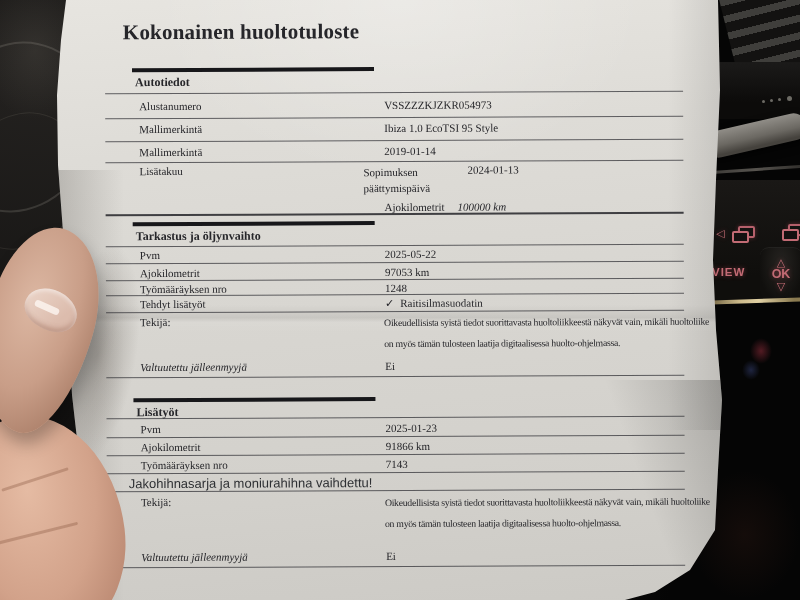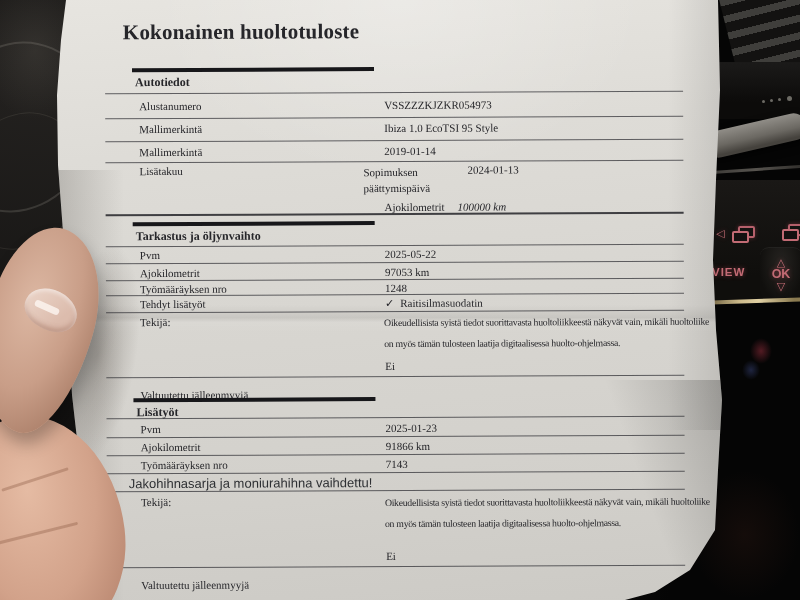--- a/index.html
+++ b/index.html
@@ -86,21 +86,21 @@
   .sechead{position:absolute;left:136px;font-size:12px;font-weight:bold;}
   .hline{position:absolute;left:106px;width:578px;height:1px;background:rgba(45,45,50,0.72);}
   .hline2{position:absolute;left:106px;width:578px;height:2px;background:rgba(35,35,40,0.85);}
   .row{position:absolute;left:0;width:720px;height:16px;font-size:11px;}
   .lbl{position:absolute;left:140px;white-space:nowrap;}
   .val{position:absolute;left:385px;white-space:nowrap;}
   .sublbl{position:absolute;left:364px;width:92px;line-height:16px;}
   .subval{position:absolute;left:468px;}
   .legal{position:absolute;left:384px;width:335px;font-size:9.8px;letter-spacing:-0.3px;
       line-height:21px;white-space:normal;}
-  .it{margin-top:28px;}
+  .it{font-style:italic;}
   .note-txt{position:absolute;left:128px;font-family:"Liberation Sans",sans-serif;
       font-size:13px;color:#2e3033;white-space:nowrap;}
   .chk{font-family:"DejaVu Sans",sans-serif;font-size:11px;margin-right:6px;}
 
   
   .thumb{position:absolute;left:-14px;top:226px;width:106px;height:208px;
       border-radius:46% 54% 42% 58% / 40% 45% 55% 60%;transform:rotate(16deg);
       background:radial-gradient(ellipse at 38% 38%, #dcb7a2 0%, #c99e88 48%, #a87c66 88%);
       box-shadow:6px 10px 16px rgba(0,0,0,0.25);}
   .nail{position:absolute;left:24px;top:290px;width:54px;height:40px;

